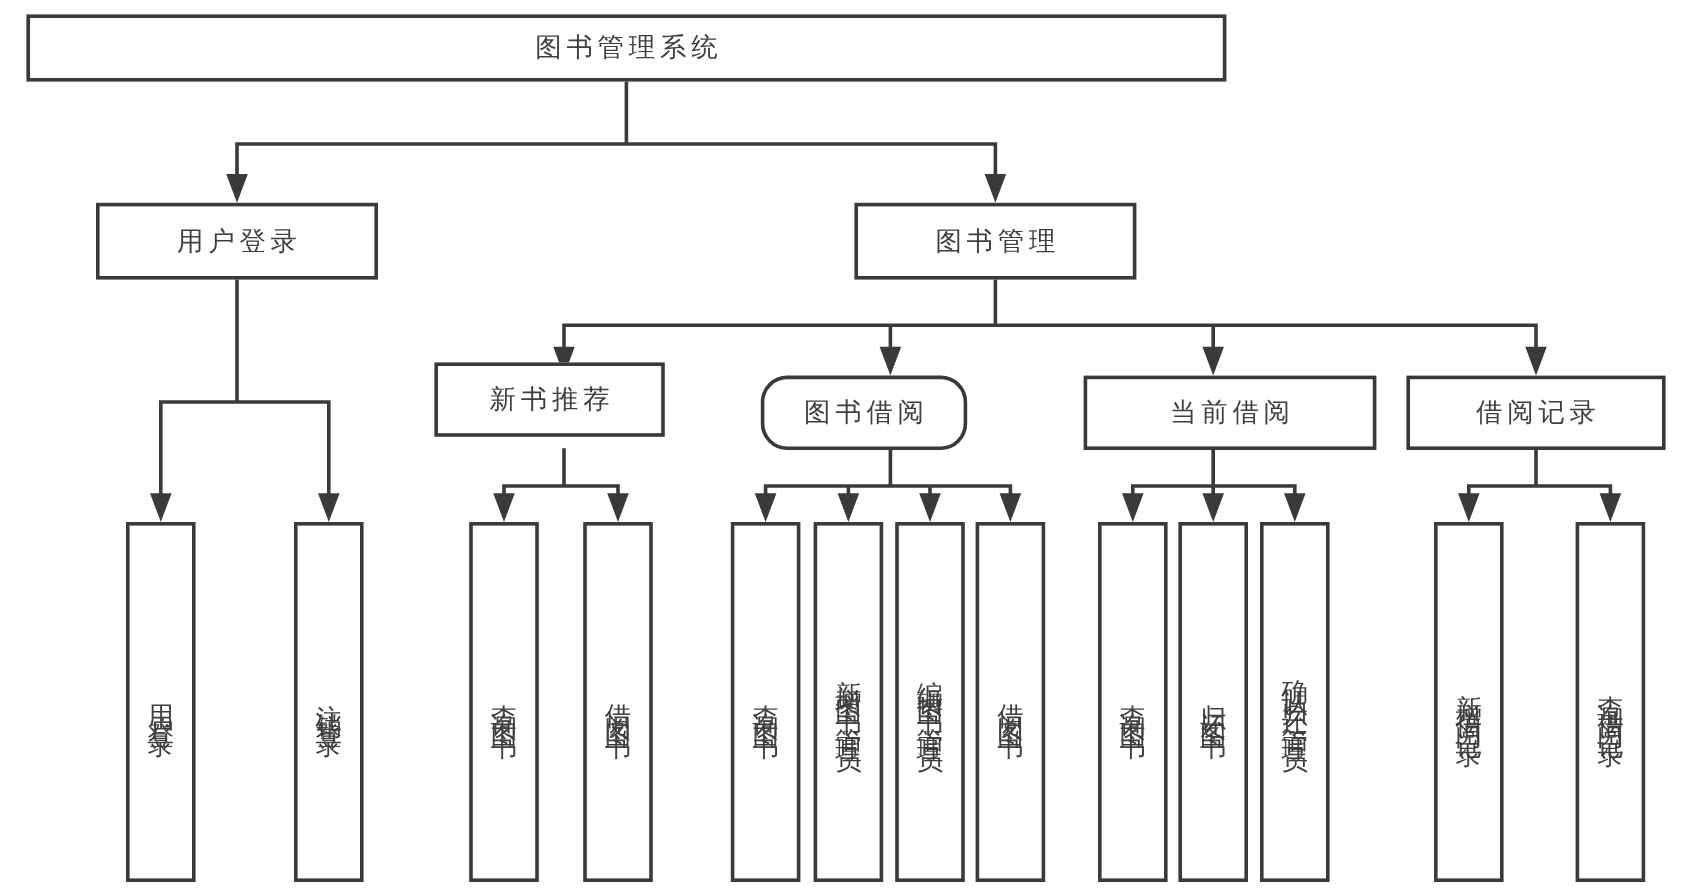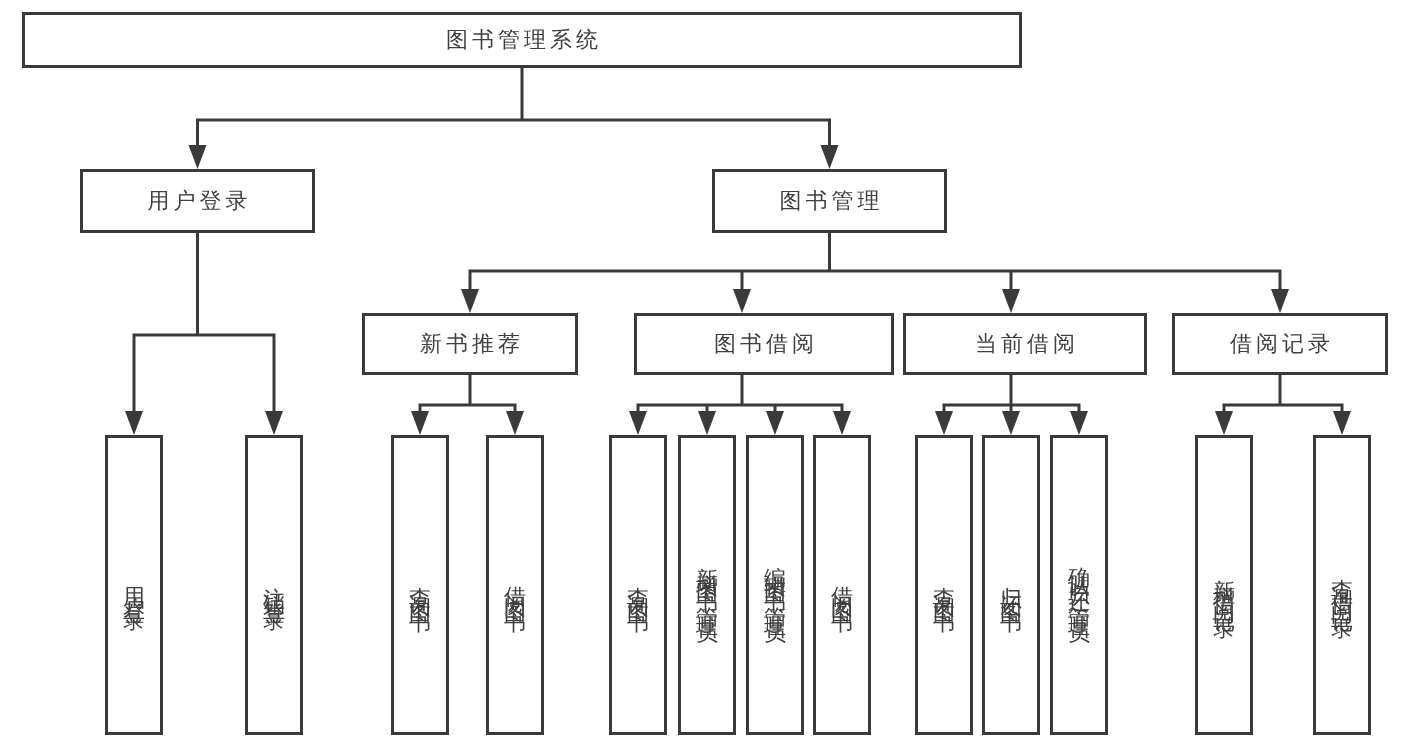--- a/index.html
+++ b/index.html
@@ -83,24 +83,24 @@
   <div id="nodes">
       <div class="node h" style="left: 22px; top: 12px; width: 1000px; height: 56px;">
         <span class="label">图书管理系统</span>
       </div>
       <div class="node h" style="left: 80px; top: 169px; width: 235px; height: 64px;">
         <span class="label">用户登录</span>
       </div>
       <div class="node h" style="left: 712px; top: 169px; width: 235px; height: 64px;">
         <span class="label">图书管理</span>
       </div>
-      <div class="node h" style="left: 362px; top: 313px; width: 216px; height: 62px;">
+      <div class="node h" style="left: 362px; top: 302px; width: 192px; height: 62px;">
         <span class="label">新书推荐</span>
       </div>
-      <div class="node h" style="left: 634px; top: 313px; width: 260px; height: 62px;">
+      <div class="node h" style="left: 634px; top: 313px; width: 172px; height: 62px; border-radius: 22px;">
         <span class="label">图书借阅</span>
       </div>
       <div class="node h" style="left: 903px; top: 313px; width: 244px; height: 62px;">
         <span class="label">当前借阅</span>
       </div>
       <div class="node h" style="left: 1172px; top: 313px; width: 216px; height: 62px;">
         <span class="label">借阅记录</span>
       </div>
       <div class="node v" style="left: 105px; top: 435px; width: 58px; height: 300px;">
         <span class="label">用户登录</span>

